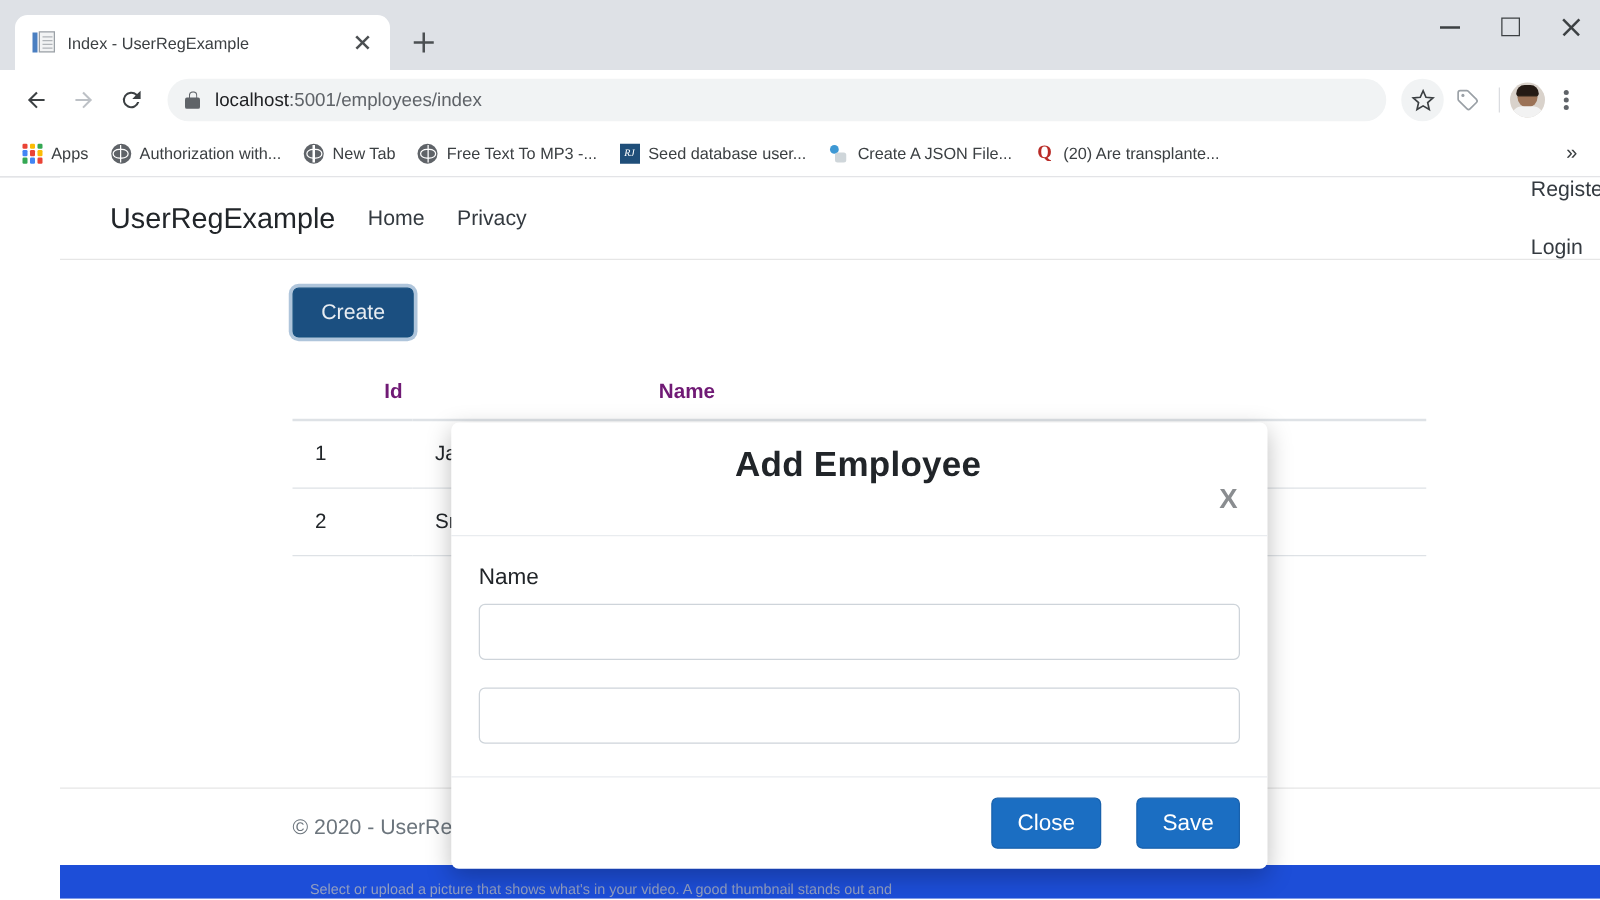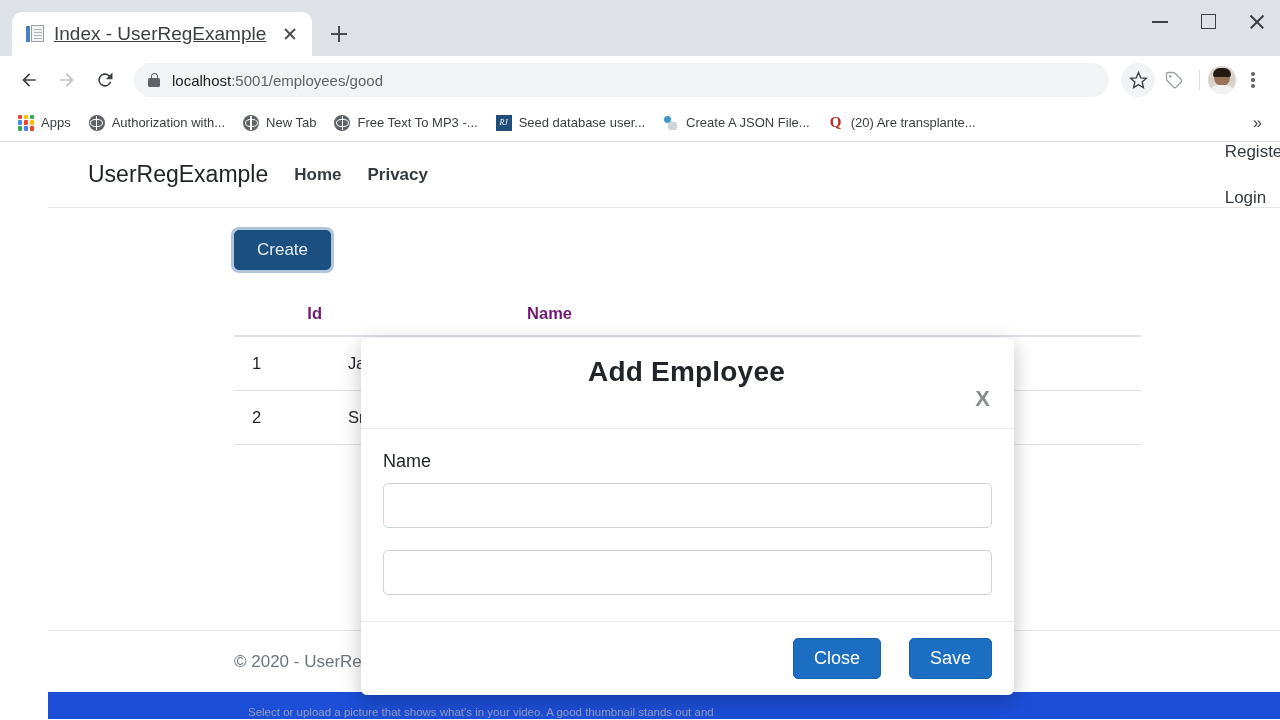--- a/index.html
+++ b/index.html
@@ -27,22 +27,22 @@
   }
   .tab-favicon .sheet {
     position: absolute; left: 5px; top: 0px; width: 13px; height: 17px;
     background: #f2f3f4; border: 1px solid #9aa0a6;
   }
   .tab-favicon .sheet::before {
     content: ""; position: absolute; left: 2px; top: 3px; width: 8px; height: 1px;
     background: #b0b4b8; box-shadow: 0 3px 0 #b0b4b8, 0 6px 0 #b0b4b8, 0 9px 0 #b0b4b8;
   }
   .tab-title {
-    font-size: 19px; color: #3c4043; white-space: nowrap; overflow: hidden;
-    text-overflow: ellipsis; flex: 1 1 auto; text-decoration: underline;
+    font-size: 13px; color: #3c4043; white-space: nowrap; overflow: hidden;
+    text-overflow: ellipsis; flex: 1 1 auto;
   }
   .tab-close {
     width: 24px; height: 24px; flex: 0 0 auto; position: relative; border-radius: 50%;
   }
   .tab-close::before, .tab-close::after {
     content: ""; position: absolute; left: 5px; top: 11px; width: 14px; height: 1.8px;
     background: #4b4f52;
   }
   .tab-close::before { transform: rotate(45deg); }
   .tab-close::after { transform: rotate(-45deg); }
@@ -139,21 +139,21 @@
 
   
   .viewport { position: relative; width: 1280px; height: 577px; overflow: hidden; background: #fff; margin-left: 48px; }
   .page { position: absolute; inset: 0; background: #ffffff; }
 
   .site-nav {
     height: 66px; border-bottom: 1px solid #e6e6e6; display: flex; align-items: center;
     padding: 0 40px;
   }
   .brand { font-size: 23px; color: #212529; margin-right: 26px; white-space: nowrap; }
-  .nav-links { display: flex; gap: 26px; font-weight: bold; }
+  .nav-links { display: flex; gap: 26px; }
   .nav-link { font-size: 17px; color: #343a40; }
   .nav-right { margin-left: auto; display: flex; gap: 26px; flex-direction: column; }
 
   .container { padding: 22px 108px 0 186px; }
   .btn-create {
     display: inline-block; background: #1b4f80; color: #e8edf2; font-size: 17px;
     padding: 9px 22px; border-radius: 5px; border: 1px solid #17507f;
     box-shadow: 0 0 0 3px rgba(110,150,190,0.55);
   }
   table.emp { width: 907px; border-collapse: collapse; margin-top: 24px; }
@@ -269,21 +269,21 @@
         <path d="M17.65 6.35A8 8 0 1 0 19.73 14h-2.12A6 6 0 1 1 12 6c1.66 0 3.14.69 4.22 1.78L13 11h8V3z" fill="#3c4043"></path>
       </svg>
     </div>
 
     <div class="omnibox">
       <span class="lock">
         <span class="shackle"></span>
           <span class="body"></span>
       </span>
       <span class="url">
-        <span>localhost</span><span class="dim">:5001/employees/good</span>
+        <span>localhost</span><span class="dim">:5001/employees/index</span>
       </span>
     </div>
 
     <div class="tb-right">
       <div class="star">
         <svg width="19" height="19" viewBox="0 0 24 24">
             <path d="M12 17.3l-6.2 3.7 1.6-7L2 9.2l7.1-.6L12 2l2.9 6.6 7.1.6-5.4 4.8 1.6 7z" fill="none" stroke="#3c4043" stroke-width="1.7"></path>
           </svg>
       </div>
       <div class="tagicon">

